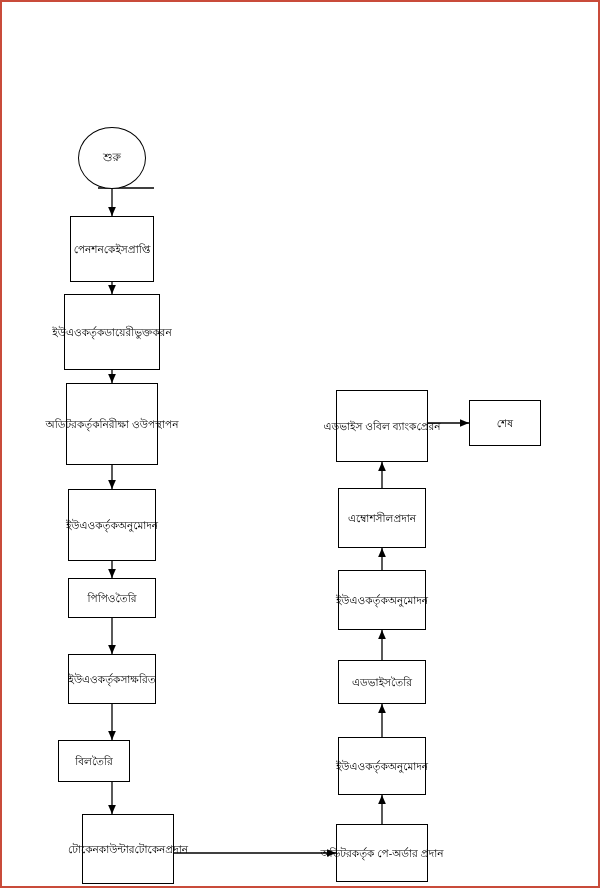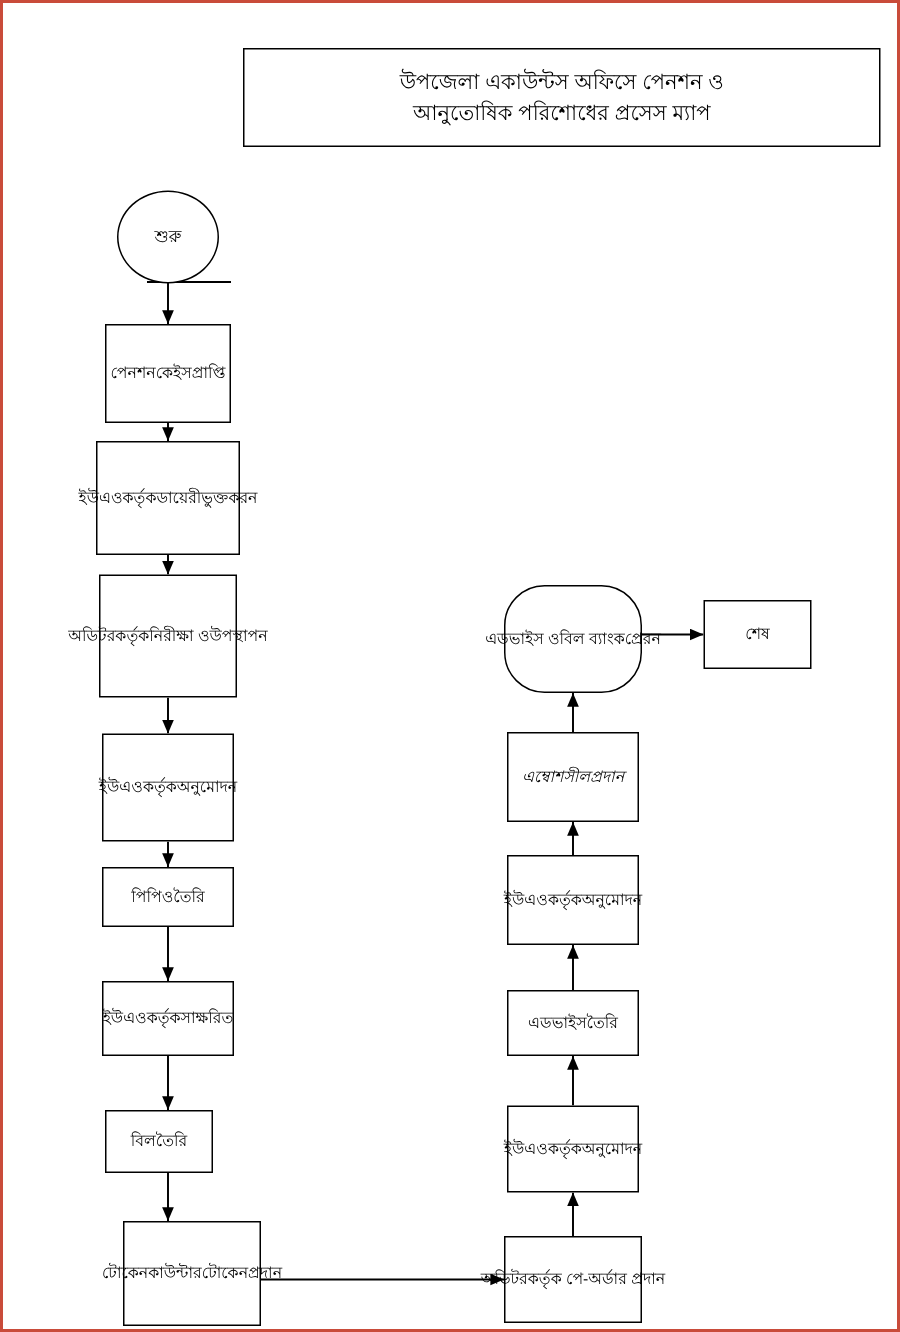--- a/index.html
+++ b/index.html
@@ -128,24 +128,20 @@
         <line x1="380" y1="568" x2="380" y2="546"></line>
 
         <line x1="380" y1="486" x2="380" y2="460"></line>
 
         <line x1="426" y1="421" x2="467" y2="421"></line>
       </g>
 
       <line x1="96" y1="186" x2="152" y2="186" stroke="#000000" stroke-width="1.3"></line>
     </svg>
 
-    <div class="title-box" style="left:160px; top:30px; width:425px; height:66px;">
-      <span class="ln">উপজেলা একাউন্টস অফিসে পেনশন ও</span>
-      <span class="ln">আনুতোষিক পরিশোধের প্রসেস ম্যাপ</span>
-    </div>
 
     <div class="ellipse" style="left:76px; top:125px; width:68px; height:62px;">
       <span class="ln">শুরু</span>
     </div>
 
     <div class="node" style="left:68px; top:214px; width:84px; height:66px;">
       <span class="ln">পেনশন</span>
       <span class="ln">কেইস</span>
       <span class="ln">প্রাপ্তি</span>
     </div>
@@ -174,21 +170,21 @@
       <span class="ln">পিপিও</span>
       <span class="ln">তৈরি</span>
     </div>
 
     <div class="node" style="left:66px; top:652px; width:88px; height:50px;">
       <span class="ln">ইউএও</span>
       <span class="ln">কর্তৃক</span>
       <span class="ln">সাক্ষরিত</span>
     </div>
 
-    <div class="node" style="left:68px; top:738px; width:72px; height:42px;text-align:center;">
+    <div class="node" style="left:56px; top:738px; width:72px; height:42px;text-align:center;">
       <span class="ln">বিল</span>
       <span class="ln">তৈরি</span>
     </div>
 
     <div class="node" style="left:80px; top:812px; width:92px; height:70px;">
       <span class="ln">টোকেন</span>
       <span class="ln">কাউন্টার</span>
       <span class="ln">টোকেন</span>
       <span class="ln">প্রদান</span>
     </div>
@@ -209,27 +205,27 @@
       <span class="ln">এডভাইস</span>
       <span class="ln">তৈরি</span>
     </div>
 
     <div class="node" style="left:336px; top:568px; width:88px; height:60px;">
       <span class="ln">ইউএও</span>
       <span class="ln">কর্তৃক</span>
       <span class="ln">অনুমোদন</span>
     </div>
 
-    <div class="node" style="left:336px; top:486px; width:88px; height:60px;font-style:italic;">
+    <div class="node" style="left:336px; top:486px; width:88px; height:60px;">
       <span class="ln">এম্বোশ</span>
       <span class="ln">সীল</span>
       <span class="ln">প্রদান</span>
     </div>
 
-    <div class="node" style="left:334px; top:388px; width:92px; height:72px;border-radius:27px;">
+    <div class="node" style="left:334px; top:388px; width:92px; height:72px;">
       <span class="ln">এডভাইস ও</span>
       <span class="ln">বিল ব্যাংক</span>
       <span class="ln">প্রেরন</span>
     </div>
 
     <div class="node" style="left:467px; top:398px; width:72px; height:46px;">
       <span class="ln">শে</span>
       <span class="ln">ষ</span>
     </div>
 

